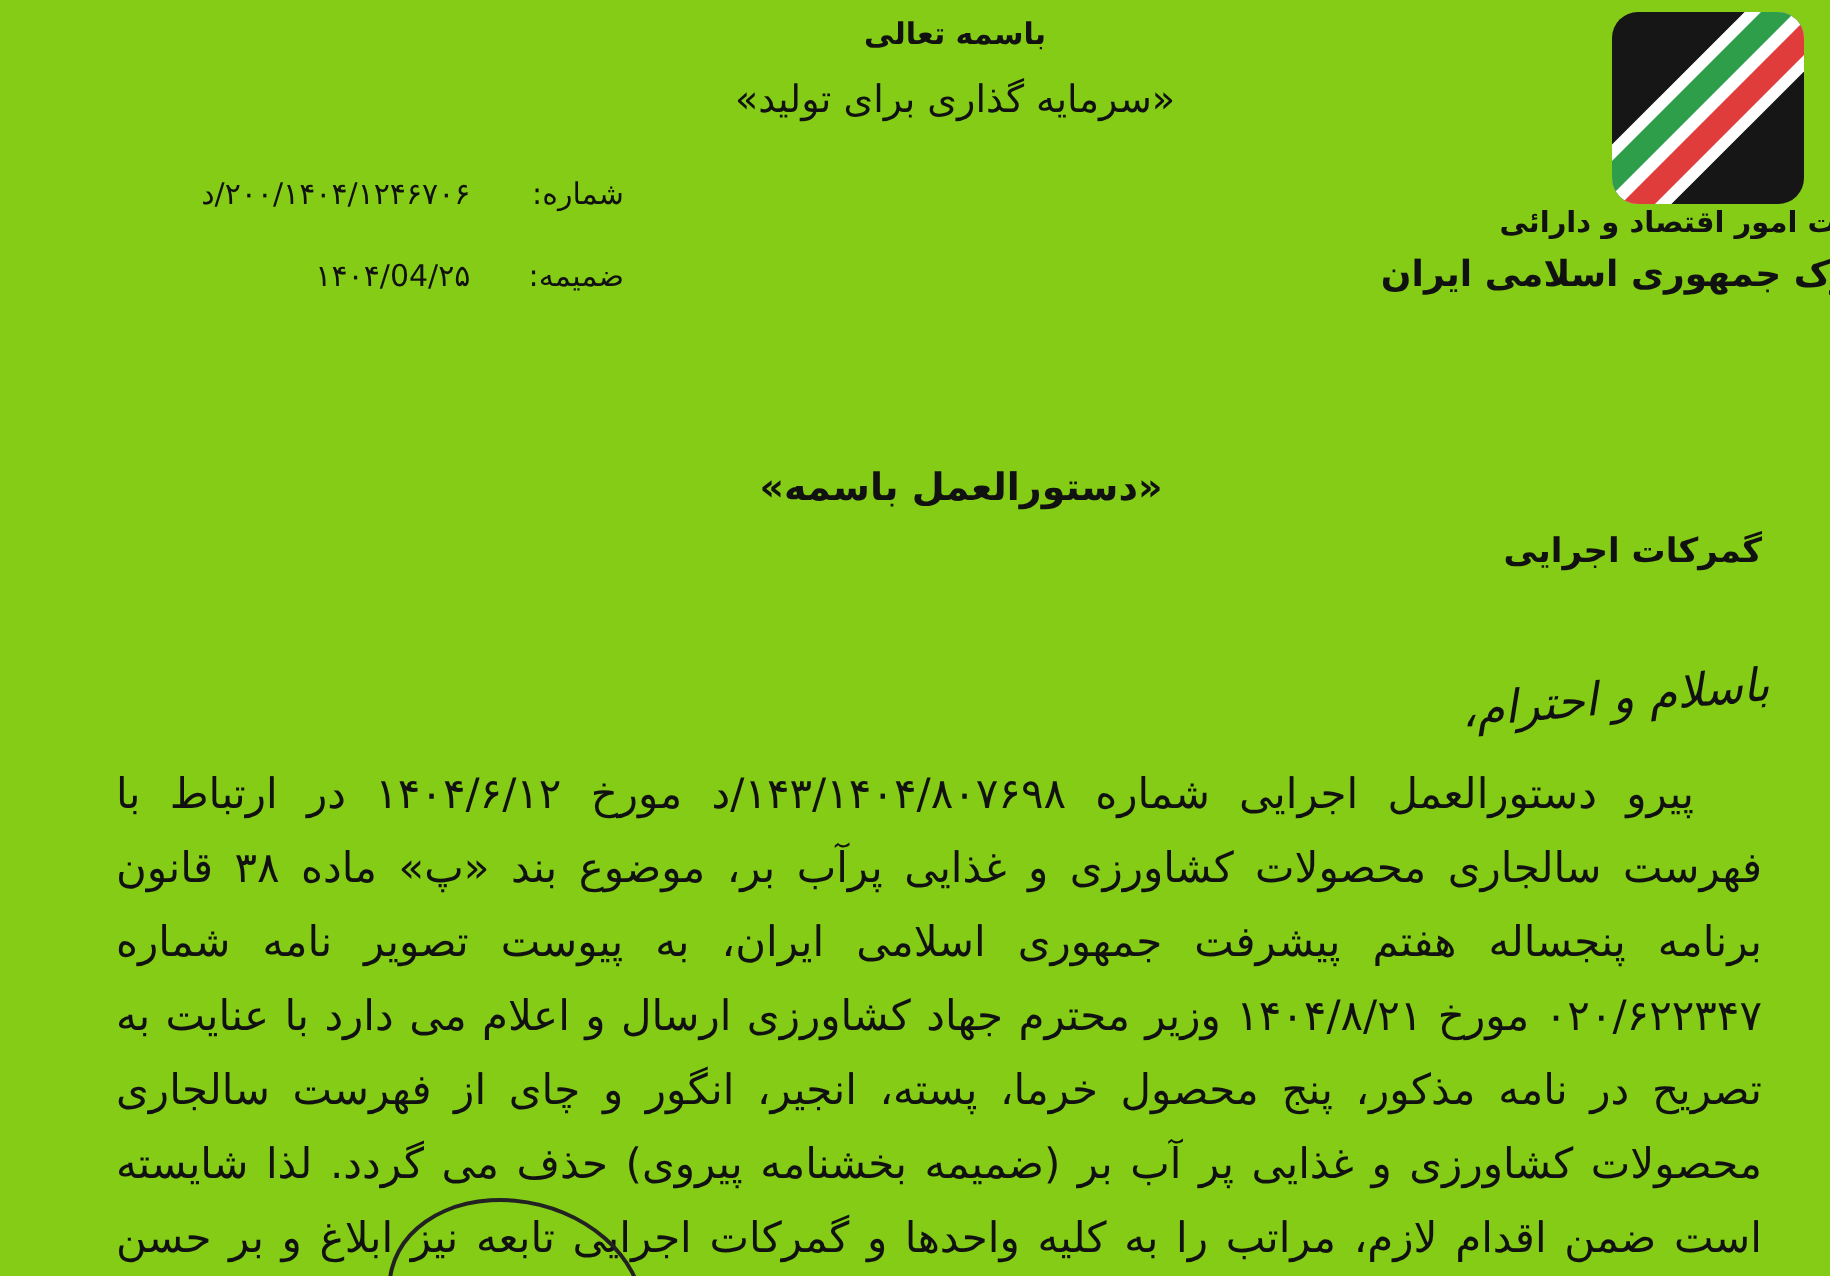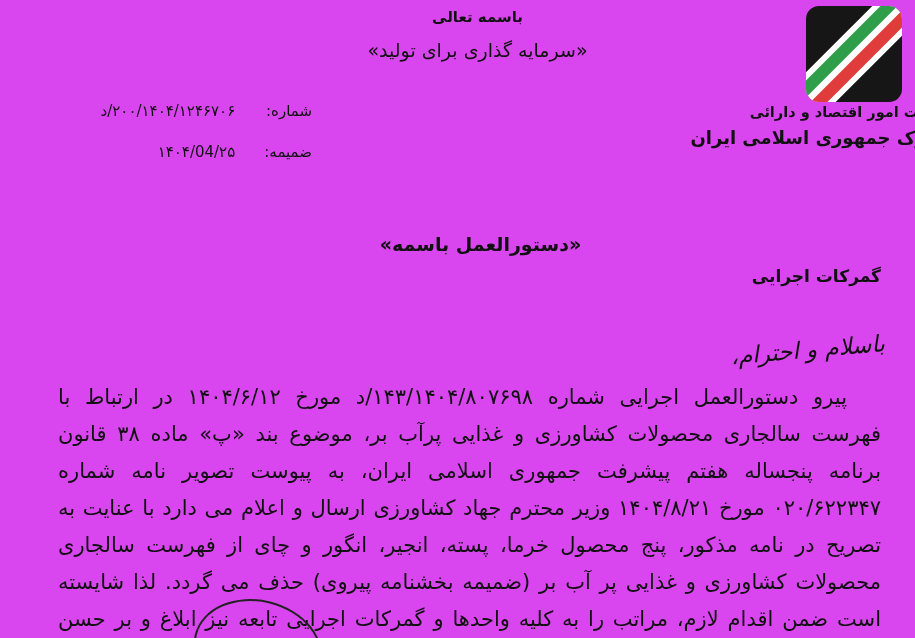--- a/index.html
+++ b/index.html
@@ -3,40 +3,40 @@
 <meta charset="utf-8">
 <style>
   html, body {
     margin: 0; padding: 0;
     width: 915px; height: 638px;
     background: #ffffff;
     overflow: hidden;
     font-family: "DejaVu Sans", sans-serif;
     color: #111;
   }
-  .page { position: absolute; inset: 0; width: 915px; height: 638px; overflow: hidden; background: #d946ef; }
+  .page { position: absolute; inset: 0; width: 915px; height: 638px; overflow: hidden; background: #84cc16; }
 
   .header-center {
     position: absolute; top: 8px; left: 40px; right: 0;
     text-align: center; direction: rtl;
   }
   .bismillah { font-size: 15px; font-weight: bold; }
   .slogan   { font-size: 19px; margin-top: 13px; }
 
   .logo-wrap { position: absolute; top: 4px; right: 10px; width: 102px; height: 100px; }
 
   .org-block {
     position: absolute; top: 104px; right: -34px;
     text-align: right; direction: rtl; white-space: nowrap;
   }
   .org-line1 { font-size: 14.5px; font-weight: bold; }
   .org-line2 { font-size: 18px; font-weight: bold; margin-top: 7px; }
 
   .meta-block {
-    position: absolute; top: 102px; left: 40px; width: 272px;
+    position: absolute; top: 88px; left: 40px; width: 272px;
     direction: rtl; font-size: 15px;
   }
   .meta-row { height: 41px; display: block; }
   .meta-label { display: inline-block; width: 72px; vertical-align: top; }
   .meta-value { display: inline-block; vertical-align: top; }
 
   .doc-title {
     position: absolute; top: 233px; left: 46px; right: 0;
     text-align: center; direction: rtl;
     font-size: 19px; font-weight: bold;

